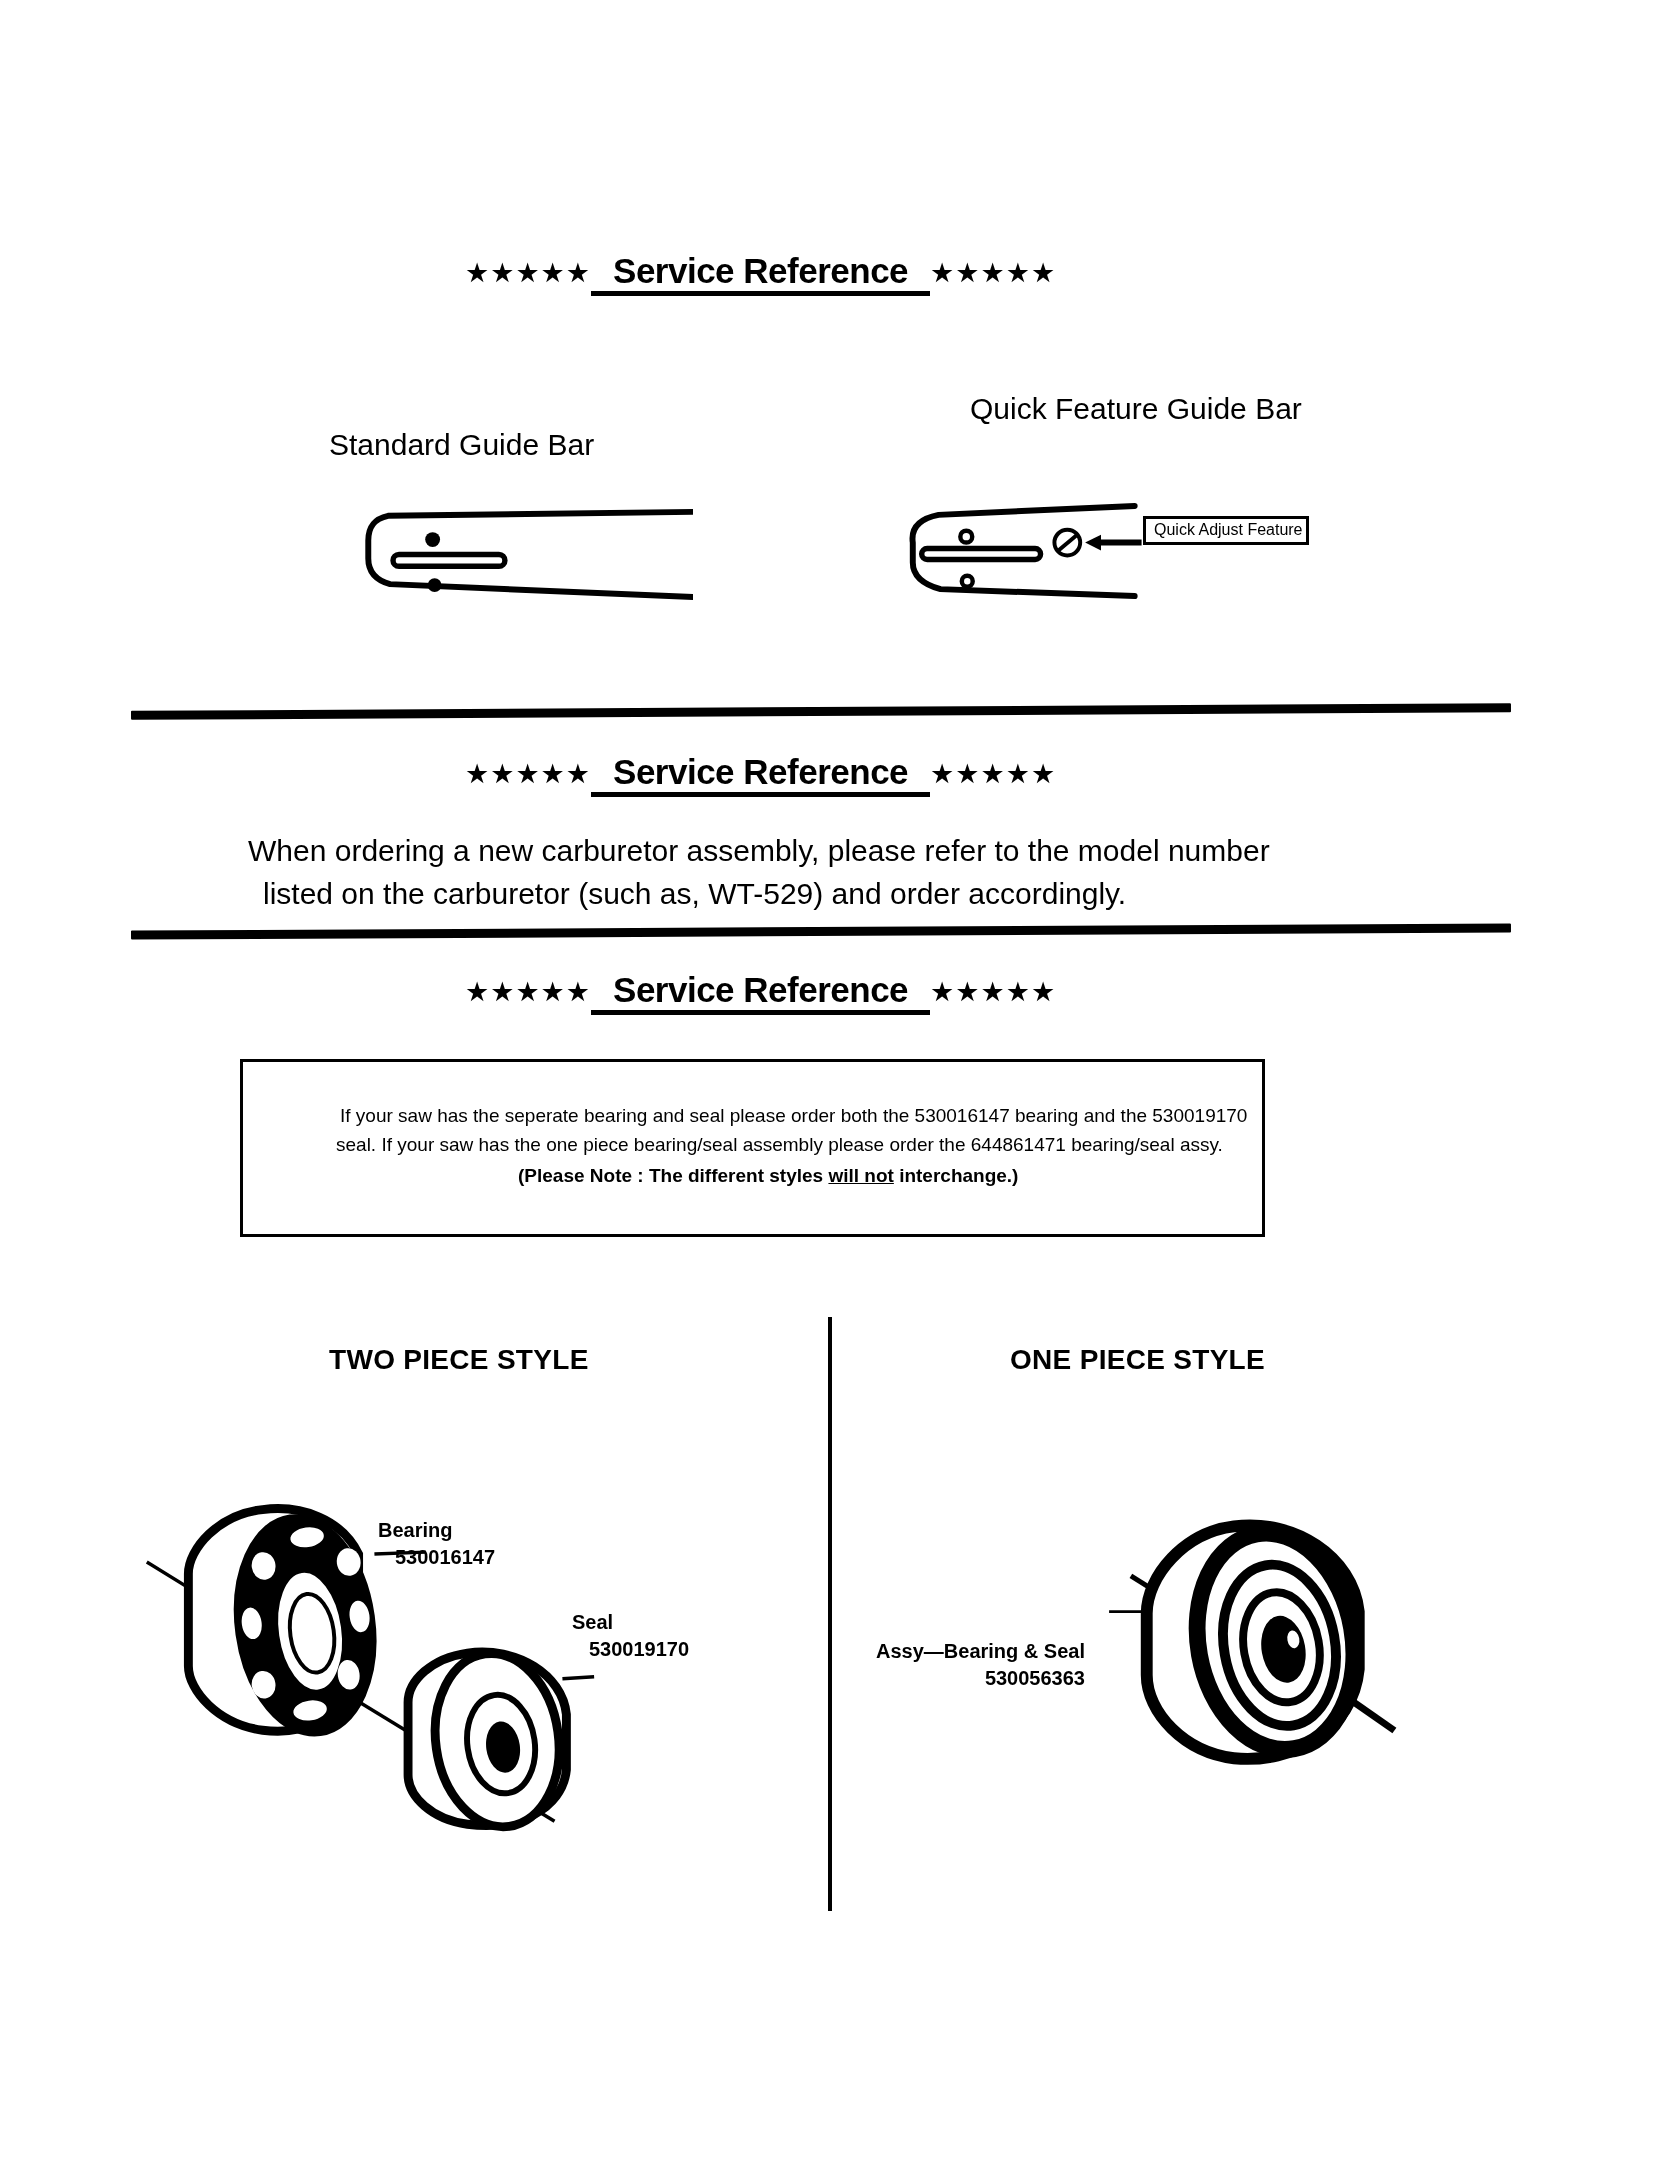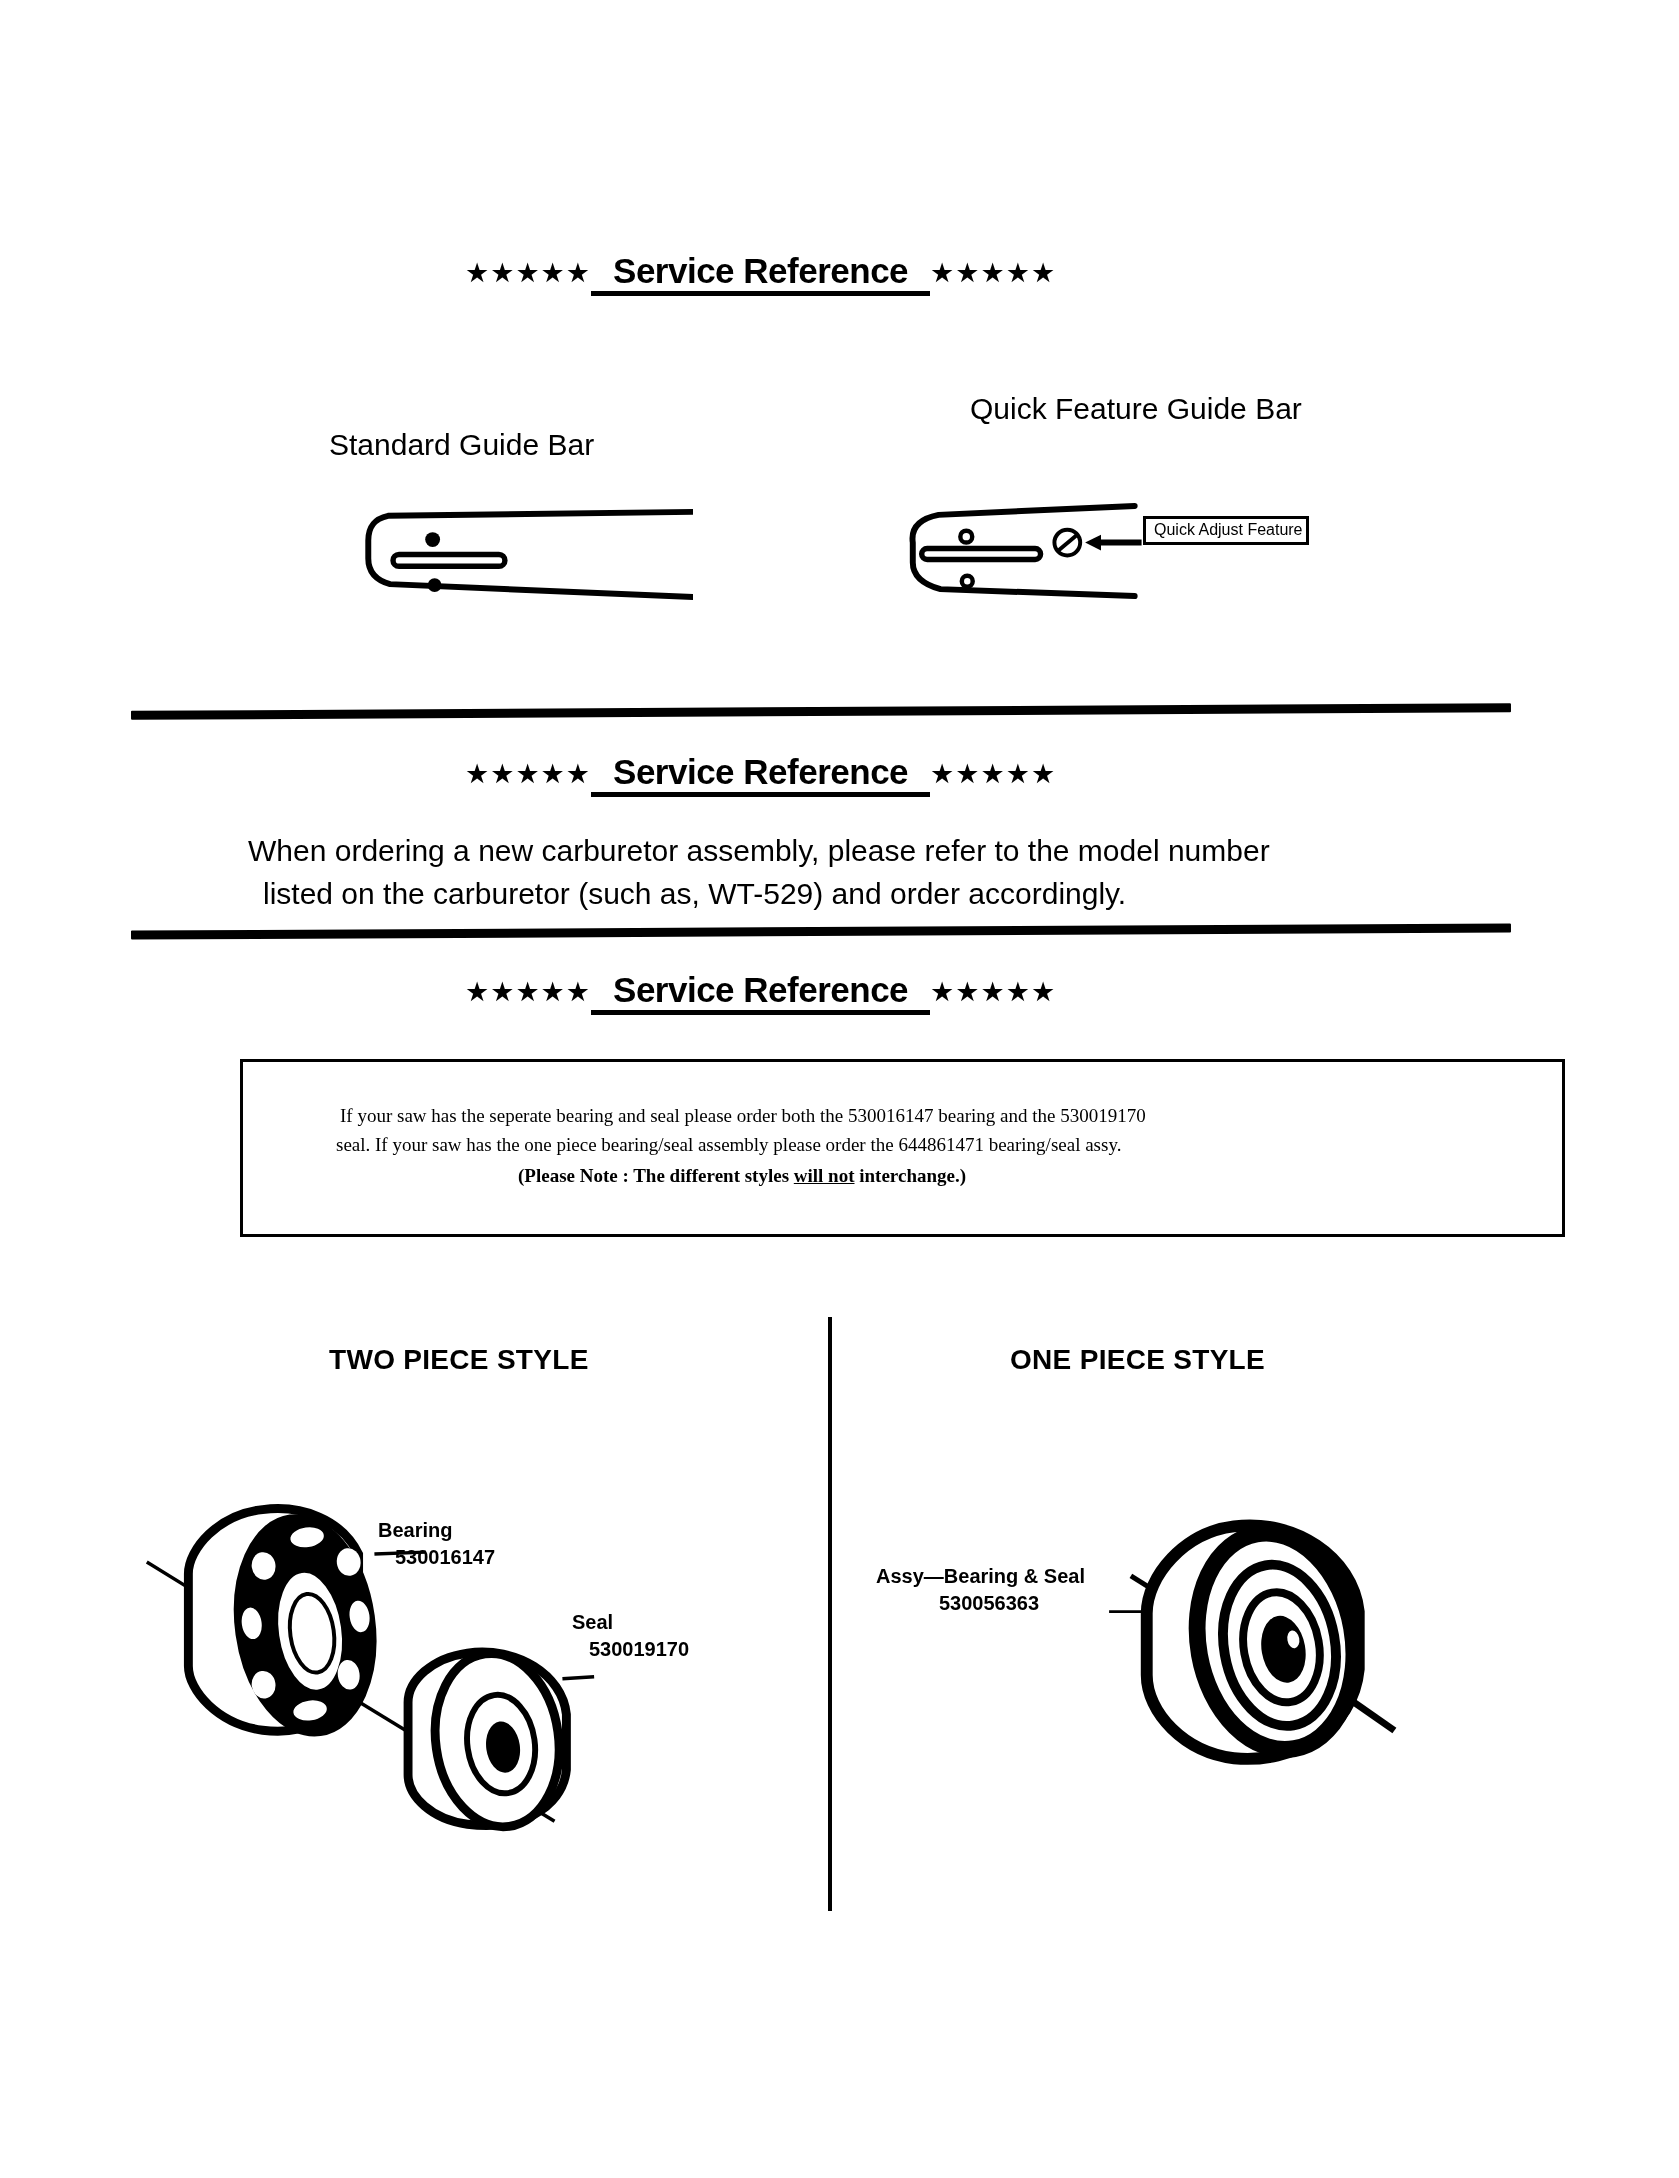--- a/index.html
+++ b/index.html
@@ -168,21 +168,21 @@
   <div class="carb-text" style="left:263px; top:873px;">listed on the carburetor (such as, WT-529) and order accordingly.</div>
 
   <div class="rule" style="left:131px; top:927px; width:1380px; transform:rotate(-0.3deg);"></div>
 
   <div class="sr-heading" style="left:465px; top:972px;">
     <span class="sr-stars">★★★★★</span>
     <span class="sr-title">Service Reference</span>
     <span class="sr-stars">★★★★★</span>
   </div>
 
-  <div class="note-box" style="left:240px; top:1059px; width:1325px; height:178px;font-family:Liberation Serif, serif;">
+  <div class="note-box" style="left:240px; top:1059px; width:1025px; height:178px;">
     <div class="note-line" style="left:97px; top:42px;">If your saw has the seperate bearing and seal please order both the 530016147 bearing and the 530019170</div>
     <div class="note-line" style="left:93px; top:71px;">seal. If your saw has the one piece bearing/seal assembly please order the 644861471 bearing/seal assy.</div>
     <div class="note-line bold" style="left:275px; top:102px;"><span>(Please Note : The different styles </span><u>will not</u><span> interchange.)</span></div>
   </div>
 
   <div class="style-head" style="left:329px; top:1344px;">TWO PIECE STYLE</div>
 
   <div class="style-head" style="left:1010px; top:1344px;">ONE PIECE STYLE</div>
 
   <div class="v-divider" style="left:828px; top:1317px; height:594px;"></div>
@@ -242,19 +242,19 @@
     <path d="M 38 150 C 38 112 76 68 126 62 C 186 54 246 92 252 148
              L 252 206 C 246 268 186 302 126 296 C 76 290 38 250 38 212 Z" fill="#fff" stroke="#000" stroke-width="12"></path>
 
     <ellipse cx="168" cy="178" rx="78" ry="110" fill="#fff" stroke="#000" stroke-width="17" transform="rotate(-10 168 178)"></ellipse>
     <ellipse cx="172" cy="182" rx="56" ry="82" fill="#fff" stroke="#000" stroke-width="10" transform="rotate(-10 172 182)"></ellipse>
     <ellipse cx="174" cy="184" rx="38" ry="56" fill="#fff" stroke="#000" stroke-width="8" transform="rotate(-10 174 184)"></ellipse>
     <ellipse cx="176" cy="186" rx="22" ry="34" fill="#000" transform="rotate(-10 176 186)"></ellipse>
     <ellipse cx="186" cy="176" rx="6" ry="9" fill="#fff" transform="rotate(-10 186 176)"></ellipse>
   </svg>
 
-  <div class="part-label centered" style="left:876px; top:1563px;">
+  <div class="part-label centered" style="left:876px; top:1638px;text-align:right;">
     <span>Assy—Bearing &amp; Seal</span>
     <span class="pn">530056363</span>
   </div>
 
 </div>
 
 
 </body></html>

